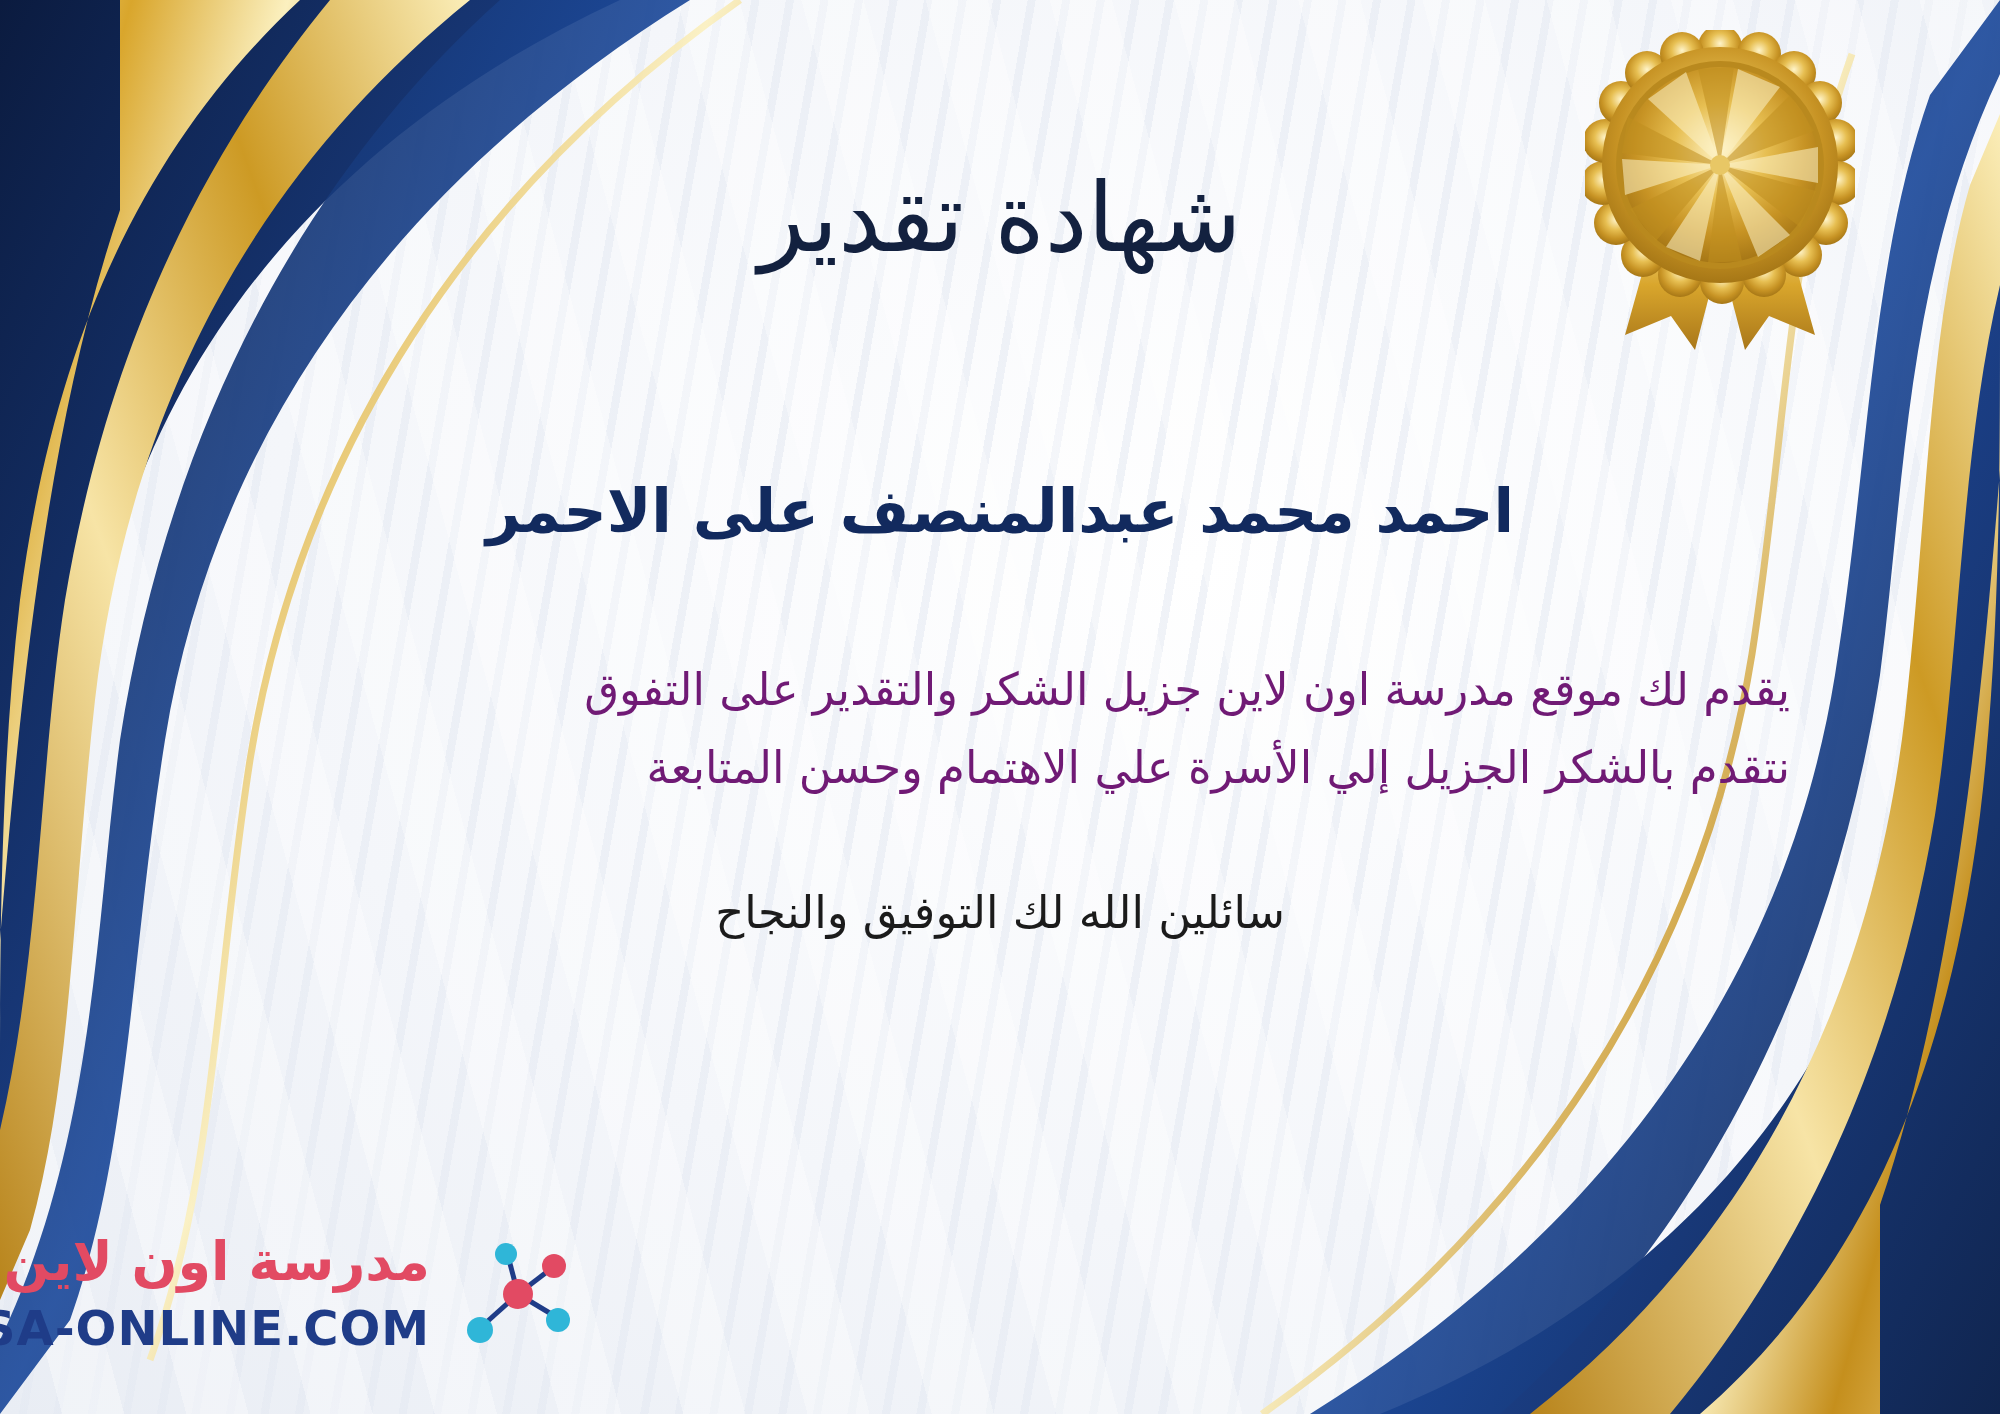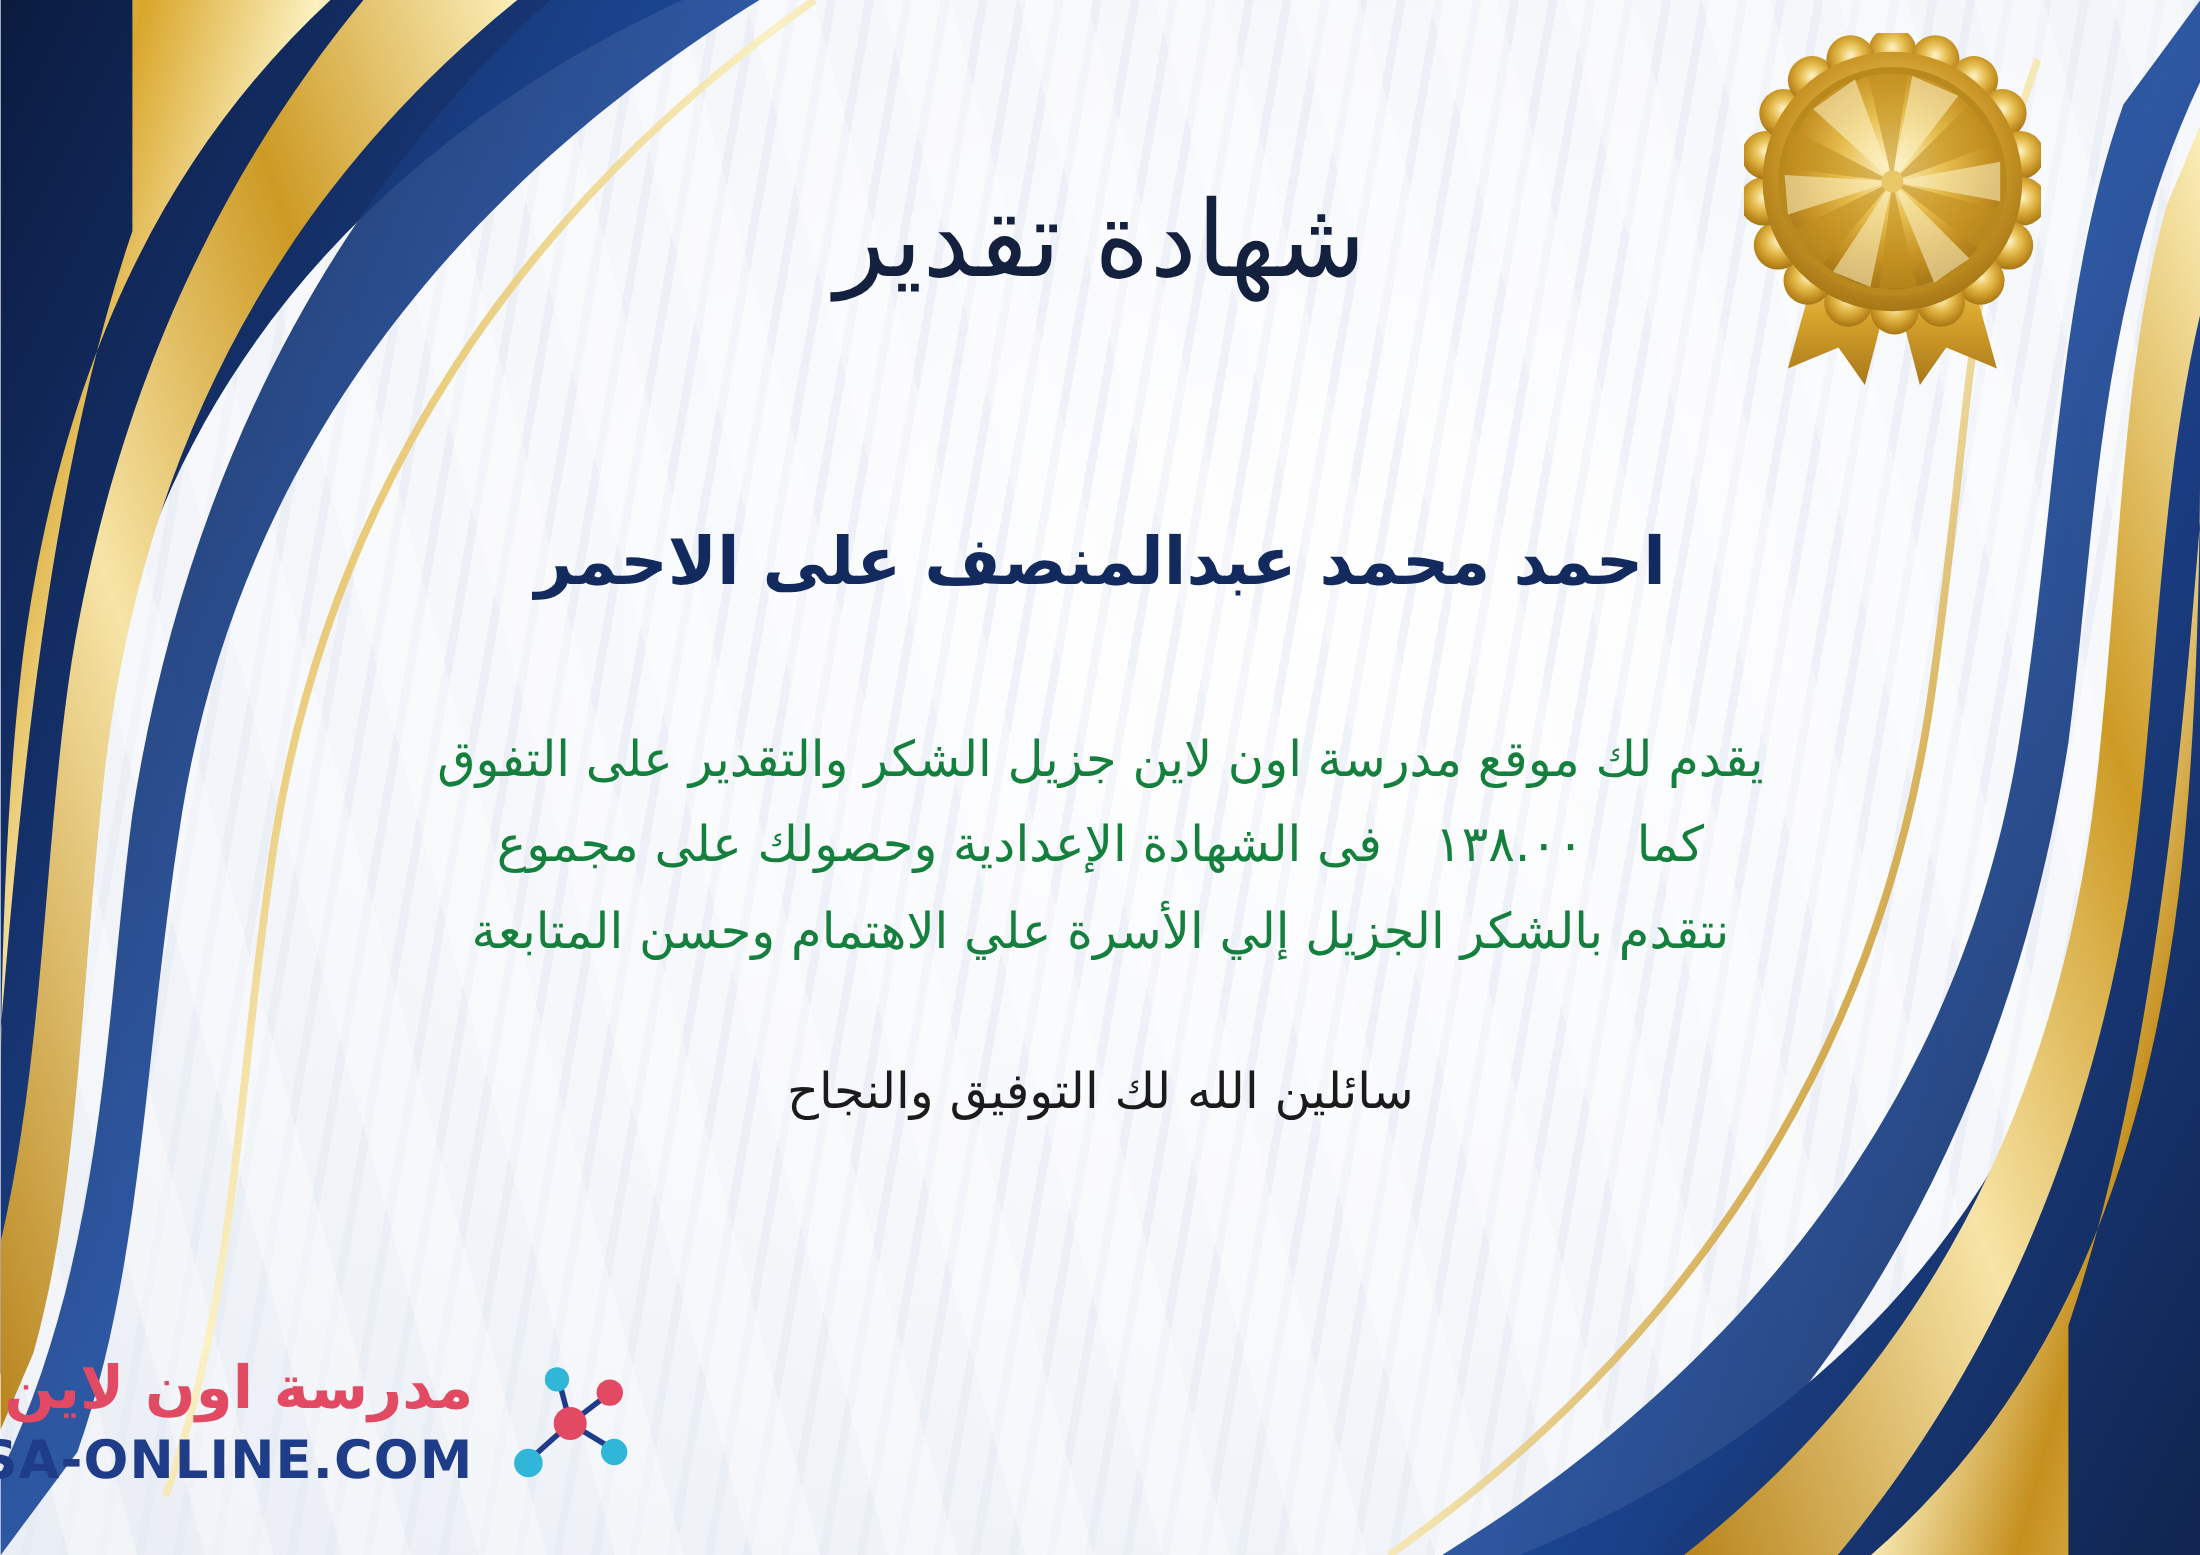--- a/index.html
+++ b/index.html
@@ -80,24 +80,24 @@
     font-weight: 700;
     color: #122a5e;
     text-align: center;
     direction: rtl;
     line-height: 1.15;
   }
 
   .body-text {
     margin-top: 105px;
     width: 1580px;
-    text-align: center;
+    text-align: right;
     font-size: 45px;
     line-height: 1.75;
-    color: #15803d;
+    color: #701a75;
     direction: rtl;
   }
   .body-text .grade {
     font-weight: 400;
     letter-spacing: 2px;
     padding: 0 34px;
   }
 
   .closing-text {
     margin-top: 78px;
@@ -263,25 +263,20 @@
     </g>
   </svg>
 
   <div class="content">
     <div class="cert-title">شهادة تقدير</div>
 
     <div class="recipient-name">احمد محمد عبدالمنصف على الاحمر</div>
 
     <div class="body-text">
       <div>يقدم لك موقع مدرسة اون لاين جزيل الشكر  والتقدير على التفوق</div>
-      <div>
-        <span>كما</span>
-        <span class="grade">١٣٨.٠٠</span>
-        <span>فى الشهادة الإعدادية وحصولك على مجموع</span>
-      </div>
       <div>نتقدم  بالشكر الجزيل إلي الأسرة علي الاهتمام وحسن المتابعة</div>
     </div>
 
     <div class="closing-text">سائلين الله لك التوفيق  والنجاح</div>
   </div>
 
   <div class="logo">
     <div class="logo-ar">مدرسة اون لاين</div>
     <div class="logo-url">MADRSA-ONLINE.COM</div>
     <svg class="logo-mark" viewBox="0 0 150 120">

